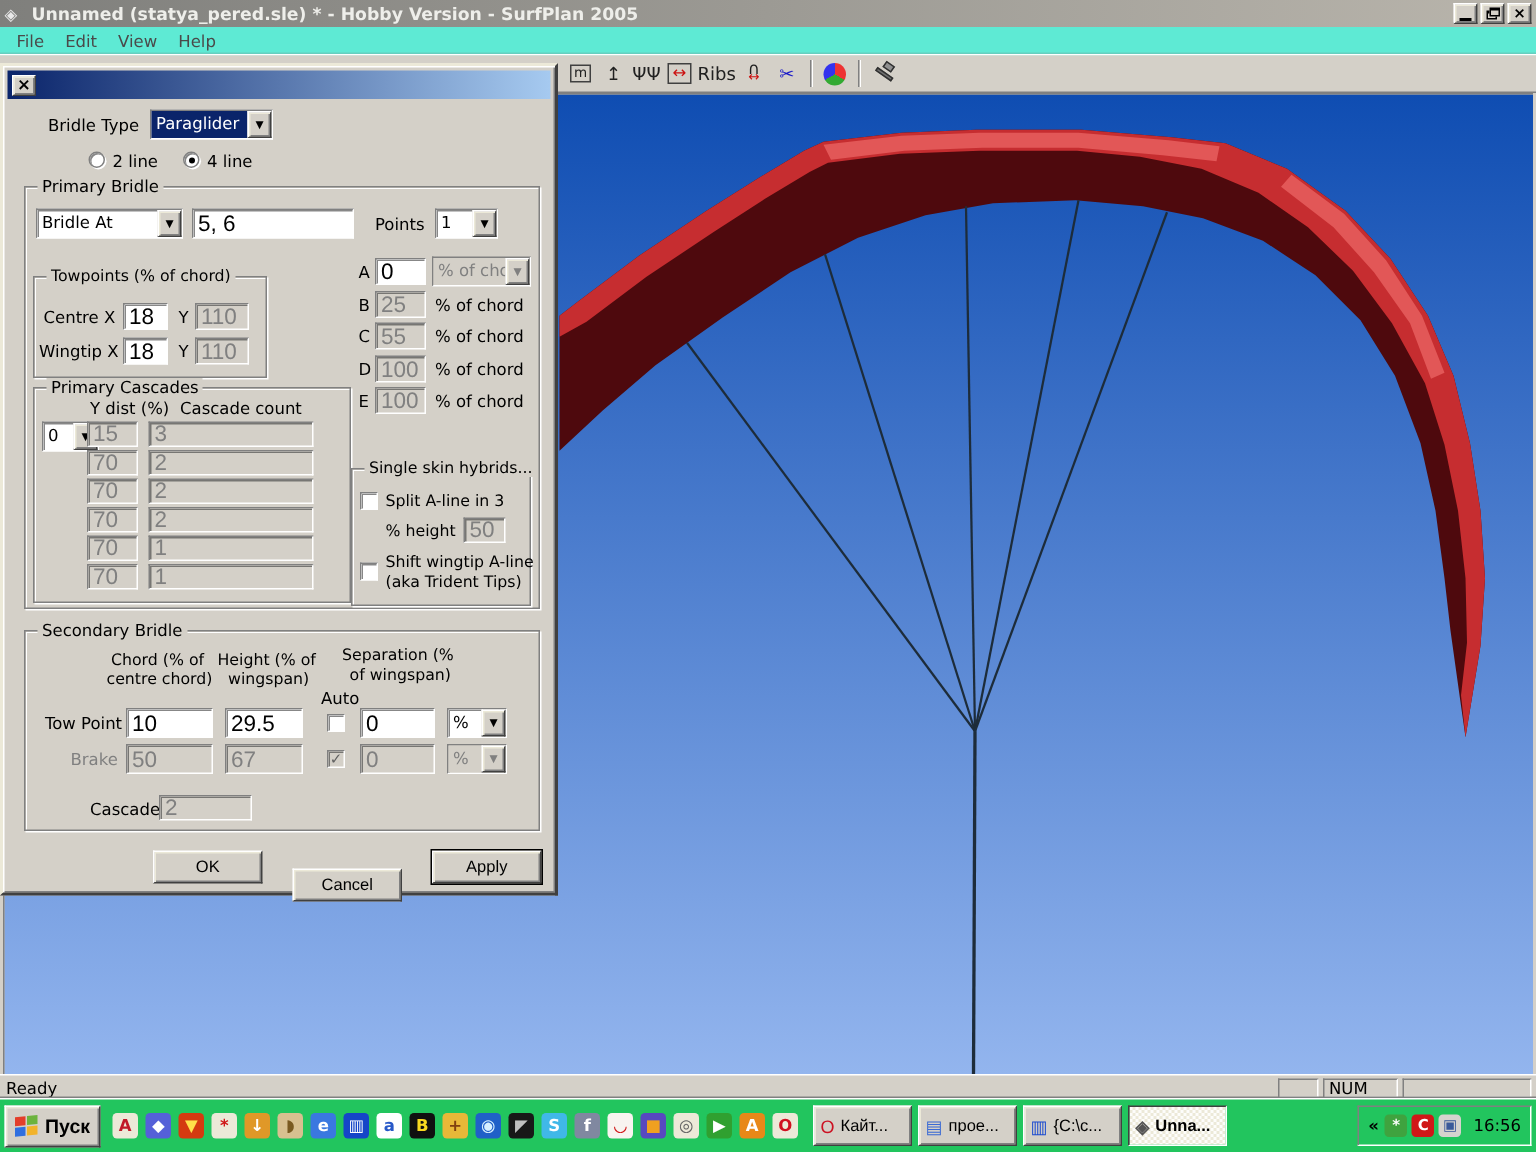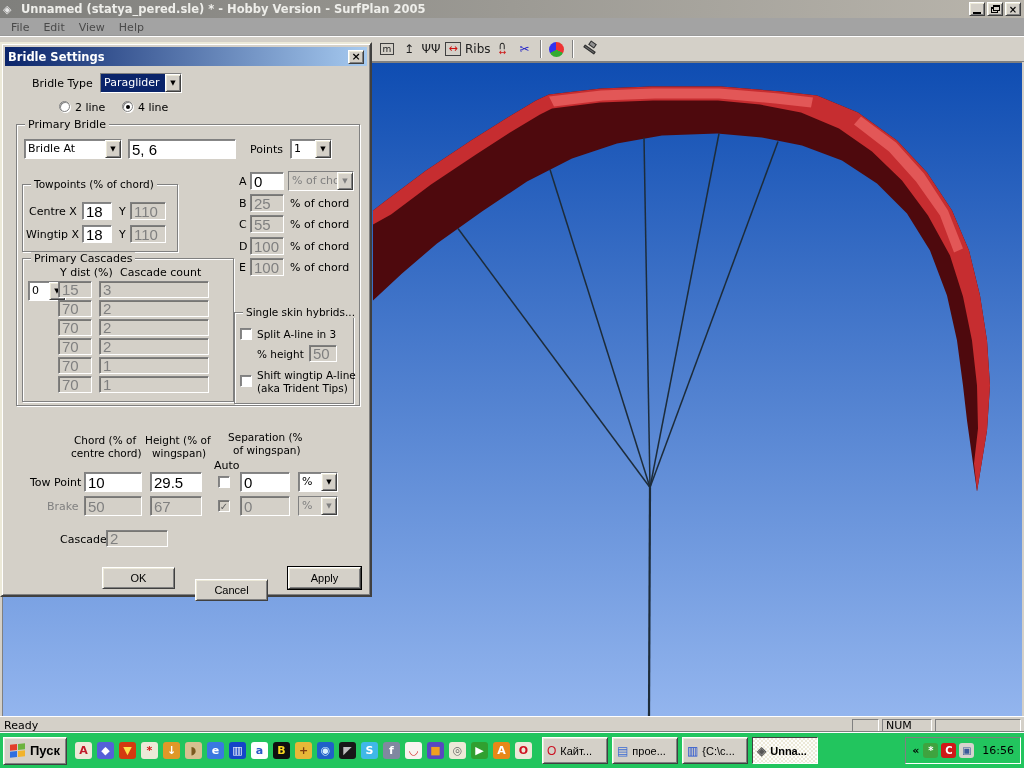--- a/index.html
+++ b/index.html
@@ -17,21 +17,21 @@
   
   .titlebar { left:0; top:0; width:1024px; height:18px; background:linear-gradient(90deg,#7f7f7c,#b9b5ac); display:flex; align-items:center; padding:0 3px; }
   .titlebar .ticon { width:14px; height:13px; color:#e8e8e8; font-size:11px; line-height:13px; margin-right:4px; }
   .titletext { color:#eeeeea; font-weight:bold; font-size:11.5px; flex:1; white-space:nowrap; overflow:hidden; }
   .winbtn { width:16px; height:14px; margin-left:2px; display:flex; align-items:center; justify-content:center; font-size:10px; font-weight:bold; color:#000; }
   .minglyph { width:8px; height:2px; background:#000; margin-top:7px; }
   .restglyph { width:9px; height:8px; position:relative; }
   .restglyph i { position:absolute; display:block; border:1px solid #000; border-top-width:2px; width:7px; height:6px; background:#d4d0c8; }
   .restglyph i.b { left:0; top:2px; } .restglyph i.f { left:2px; top:0; }
 
-  .menubar { left:0; top:18px; width:1024px; height:19px; background:#a3a3a3; display:flex; align-items:center; padding-left:4px; border-bottom:1px solid #fff; box-shadow:0 -1px 0 #80808040 inset; }
+  .menubar { left:0; top:18px; width:1024px; height:19px; background:#5eead4; display:flex; align-items:center; padding-left:4px; border-bottom:1px solid #fff; box-shadow:0 -1px 0 #80808040 inset; }
   .menubar span { padding:2px 7px; color:#4a4a4a; }
 
   .toolbar { left:0; top:37px; width:1024px; height:25px; background:#d4d0c8; border-bottom:1px solid #808080; display:flex; align-items:center; }
   .tbspacer { width:376px; }
   .tbicon { height:20px; min-width:20px; display:flex; align-items:center; justify-content:center; margin:0 1px; font-size:12px; color:#202020; }
   .tbsep { width:2px; height:18px; border-left:1px solid #808080; border-right:1px solid #fff; margin:0 4px; }
   .rulerbox { border:1px solid #404040; font-size:9px; width:14px; height:12px; line-height:10px; text-align:center; }
   .spanbox { border:1px solid #404040; width:16px; height:14px; line-height:12px; text-align:center; color:#cc1111; font-size:11px; }
   .arcstack { display:flex; flex-direction:column; align-items:center; line-height:7px; }
   .arcstack .a1 { font-size:11px; } .arcstack .a2 { color:#cc1111; font-size:9px; }
@@ -154,21 +154,20 @@
       <line x1="641" y1="74" x2="647" y2="424" stroke="#1d2c3a"></line>
       <line x1="716" y1="70" x2="647" y2="424" stroke="#1d2c3a"></line>
       <line x1="775" y1="78" x2="647" y2="424" stroke="#1d2c3a"></line>
     </g>
     <line stroke-width="2.2" x1="647" y1="424" x2="646" y2="653" stroke="#1d2c3a"></line>
   </svg>
 </div>
 
 <div class="abs dialog">
   <div class="dlg-title" style="background: linear-gradient(90deg, rgb(10, 36, 106), rgb(166, 202, 240));">
-    <span class="txt">Bridle Settings</span>
     <span class="dlg-close raised">×</span>
   </div>
 
   <span class="lbl" style="left:30px; top:33px;">Bridle Type</span>
   <div class="combo sunken" style="left:98px; top:29px; width:82px;">
     <span class="ctext sel">Paraglider</span>
     <span class="carrow raised">▼</span>
   </div>
 
   <span class="radio" style="left:57px; top:57px;"></span>
@@ -247,20 +246,23 @@
     <span class="grouplabel" style="font-size:10.5px;">Single skin hybrids...</span>
   </div>
   <span class="checkbox sunken" style="left:238px; top:284px;"></span>
   <span class="lbl" style="left:255px; top:284px; font-size:10.5px;">Split A-line in 3</span>
   <span class="lbl" style="left:255px; top:304px; font-size:10.5px;">% height</span>
   <input class="edit sunken disabled" style="left: 307px; top: 301px; width: 28px; height: 17px;" disabled="" value="50">
   <span class="checkbox sunken" style="left:238px; top:331px;"></span>
   <span class="lbl" style="left:255px; top:325px; font-size:10.5px;">Shift wingtip A-line</span>
   <span class="lbl" style="left:255px; top:338px; font-size:10.5px;">(aka Trident Tips)</span>
 
+  <div class="abs groupbox" style="left:14px; top:376px; width:344px; height:134px;">
+    <span class="grouplabel">Secondary Bridle</span>
+  </div>
   <span class="lbl" style="left:72px; top:390px; font-size:10.5px;">Chord (% of</span>
   <span class="lbl" style="left:69px; top:403px; font-size:10.5px;">centre chord)</span>
   <span class="lbl" style="left:143px; top:390px; font-size:10.5px;">Height (% of</span>
   <span class="lbl" style="left:150px; top:403px; font-size:10.5px;">wingspan)</span>
   <span class="lbl" style="left:226px; top:387px; font-size:10.5px;">Separation (%</span>
   <span class="lbl" style="left:231px; top:400px; font-size:10.5px;">of wingspan)</span>
   <span class="lbl" style="left:212px; top:415px;">Auto</span>
   <span class="lbl" style="left:28px; top:432px;">Tow Point</span>
   <input class="edit sunken" style="left: 82px; top: 428px; width: 58px; height: 20px;" value="10">
   <input class="edit sunken" style="left: 148px; top: 428px; width: 52px; height: 20px;" value="29.5">

